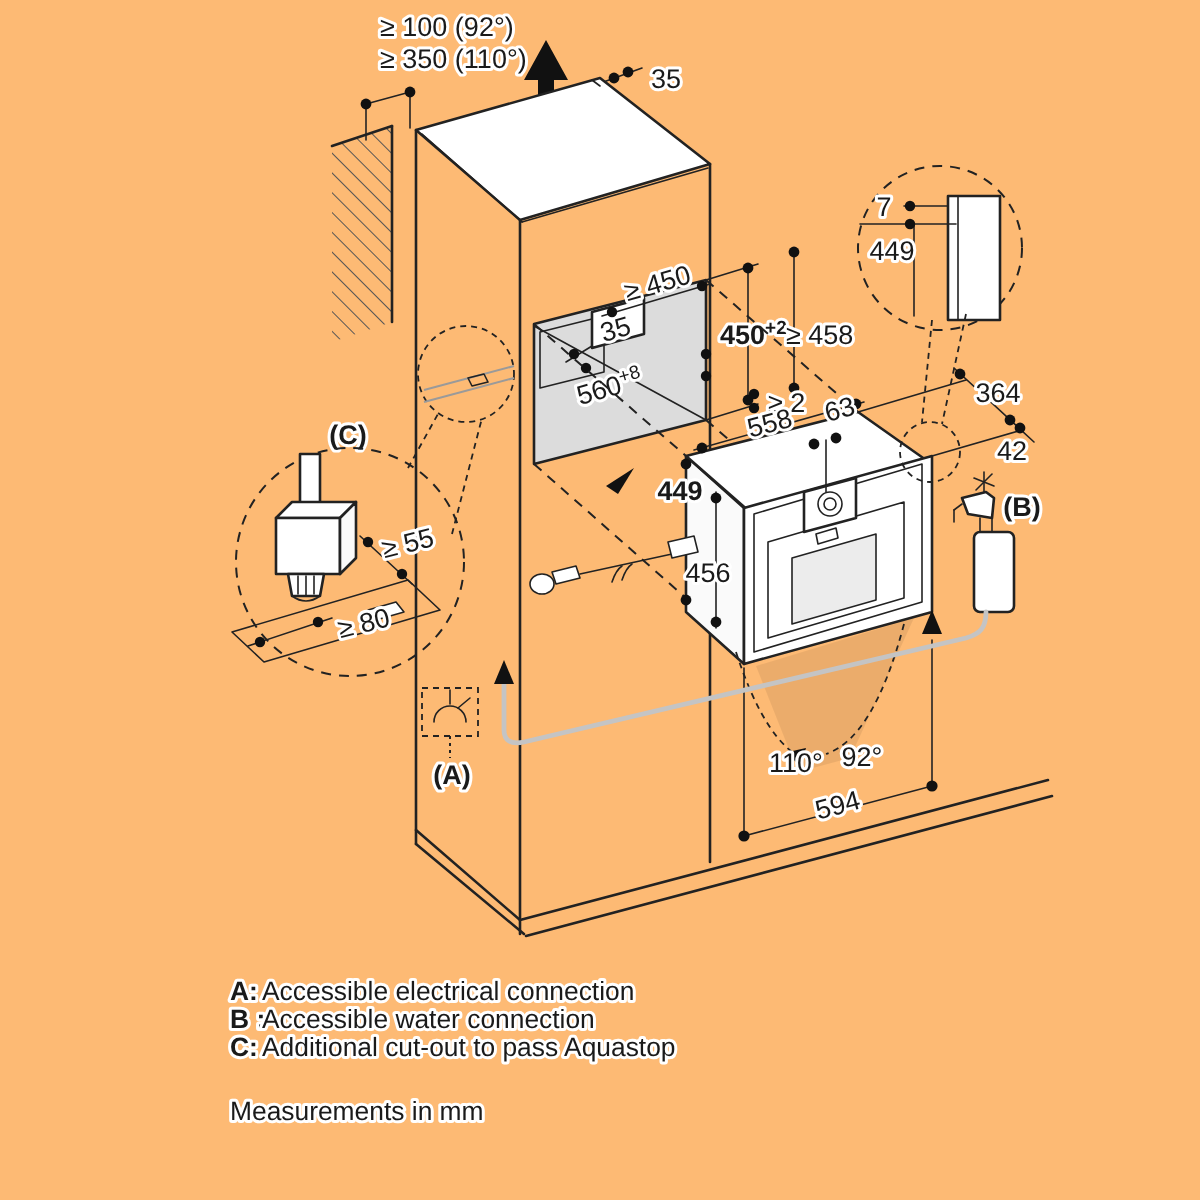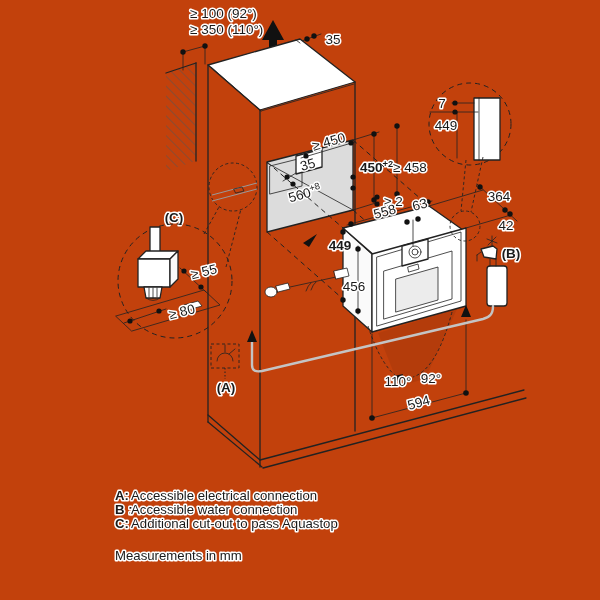--- a/index.html
+++ b/index.html
@@ -1,16 +1,16 @@
 <!DOCTYPE html>
 <html><head>
 <meta charset="utf-8">
 <style>
   html,body{margin:0;padding:0;background:#fff;}
-  .stage{width:600px;height:600px;position:relative;background:#c2410c;font-family:"Liberation Sans",sans-serif;}
+  .stage{width:600px;height:600px;position:relative;background:#fdba74;font-family:"Liberation Sans",sans-serif;}
   svg{display:block;}
   .ln{fill:none;stroke:#222;stroke-width:1.3;stroke-linejoin:round;stroke-linecap:round;}
   .tn{fill:none;stroke:#222;stroke-width:0.8;stroke-linejoin:round;stroke-linecap:round;}
   .dsh{fill:none;stroke:#222;stroke-width:1;stroke-dasharray:5 4;}
   .dsh2{fill:none;stroke:#222;stroke-width:0.9;stroke-dasharray:3 2.5;}
   .dotld{fill:none;stroke:#222;stroke-width:1;stroke-dasharray:1.5 2;}
   .route{fill:none;stroke:#c4c4c4;stroke-width:2.4;stroke-linecap:round;}
   .grayln{fill:none;stroke:#9a9a9a;stroke-width:1;}
   .wht{fill:#fff;}
   .shade{fill:#dcdcdc;}

